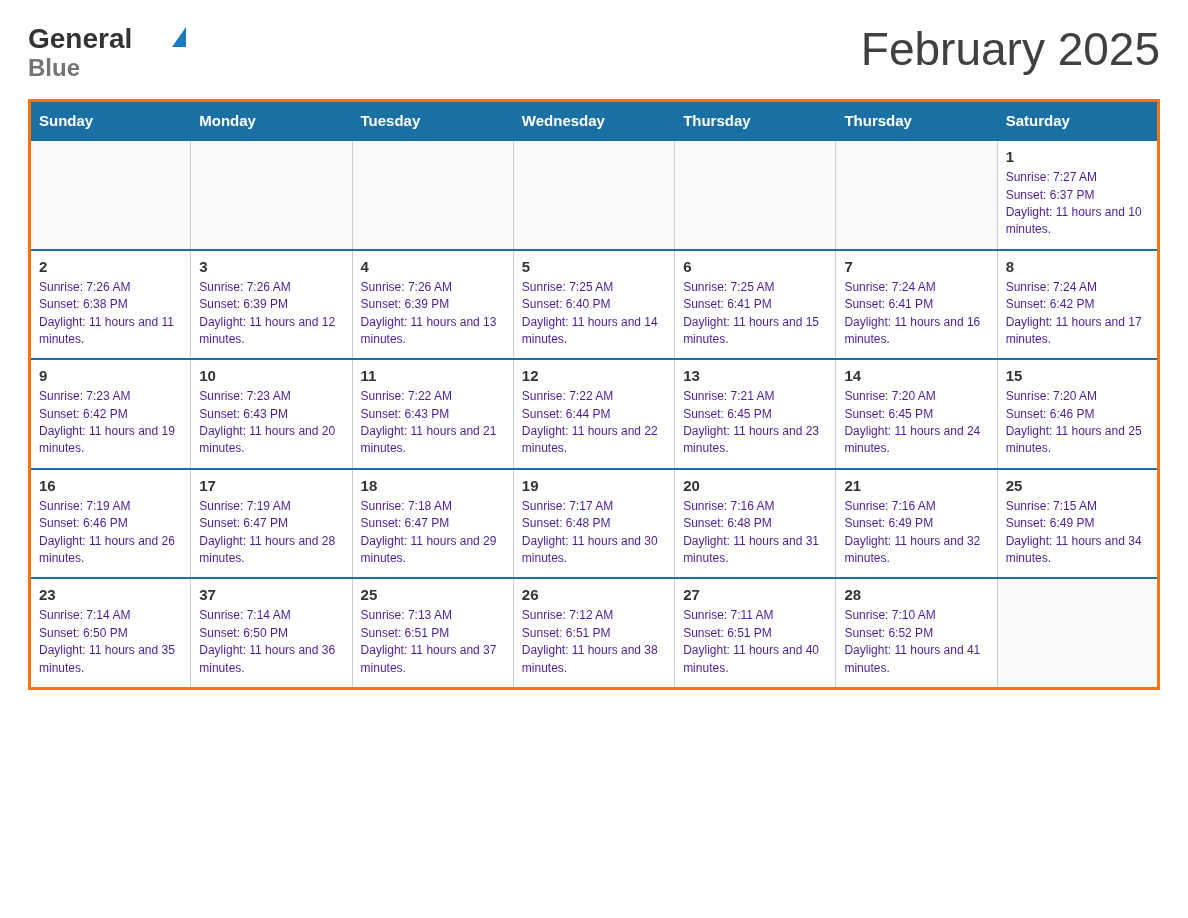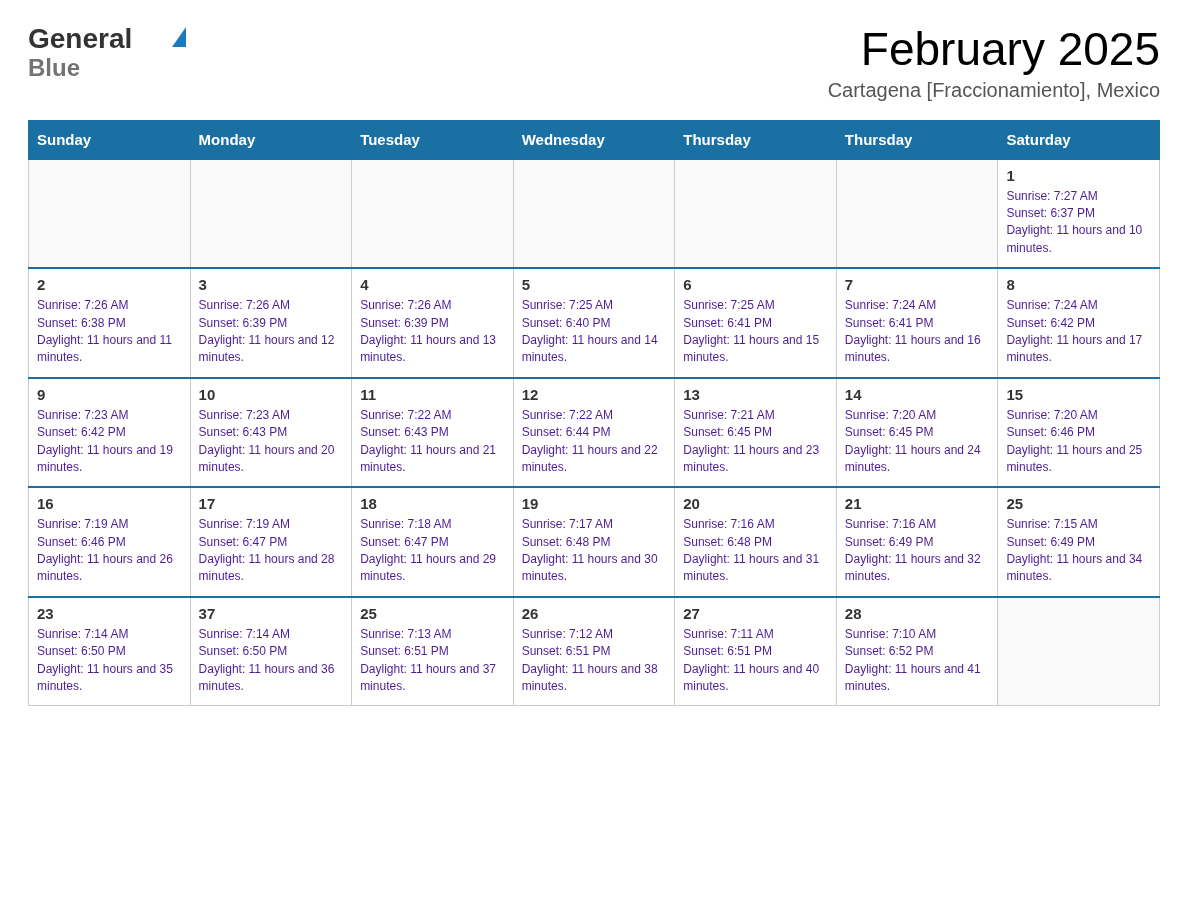--- a/index.html
+++ b/index.html
@@ -35,32 +35,32 @@
       display: flex;
       align-items: center;
       gap: 40px;
     }
     .title-area {
       text-align: right;
     }
     .month-title {
       font-size: 46px;
       font-weight: normal;
-      color: #000000;
+      color: #404040;
       line-height: 1.1;
     }
     .location-title {
       font-size: 20px;
       color: #555;
       margin-top: 4px;
     }
     .calendar-table {
       width: 100%;
       border-collapse: collapse;
-      border: 1px solid #f97316;
+      border: 3px solid #f97316;
     }
     .calendar-table th {
       background-color: #1a6fa3;
       color: #fff;
       font-size: 15px;
       font-weight: bold;
       padding: 10px 8px;
       text-align: left;
       border: 1px solid #1a6fa3;
     }
@@ -113,21 +113,20 @@
             <polygon points="0,20 14,0 14,20" fill="#1a7abf"></polygon>
           </svg>
       </span>
     </div>
     <div>
       <span class="logo-text-blue">Blue</span>
     </div>
   </div>
   <div class="title-area">
     <div class="month-title">February 2025</div>
-    <div class="location-title">Cartagena [Fraccionamiento], Mexico</div>
   </div>
 </div>
 
 <table class="calendar-table">
   <thead>
     <tr>
     <th>Sunday</th>
         <th>Monday</th>
         <th>Tuesday</th>
         <th>Wednesday</th>

